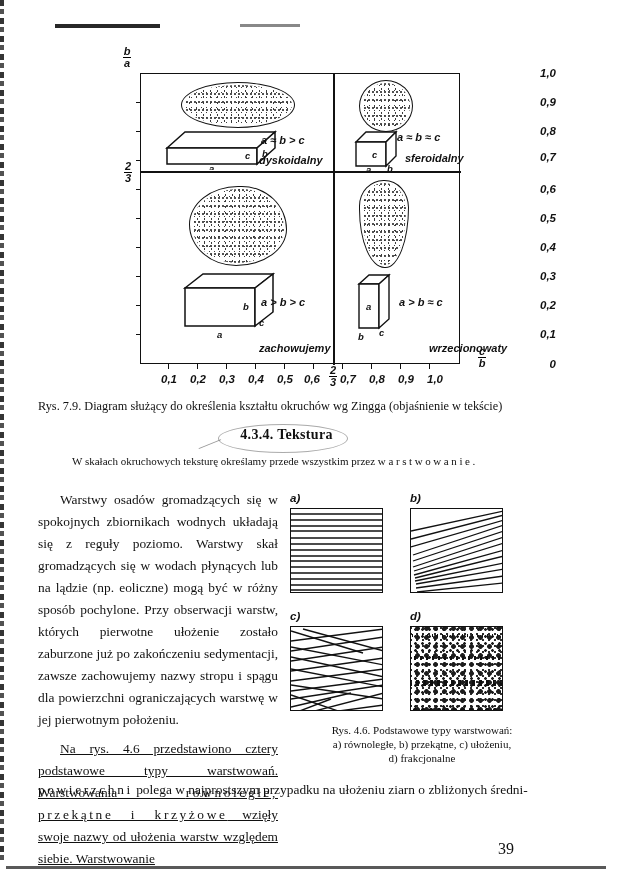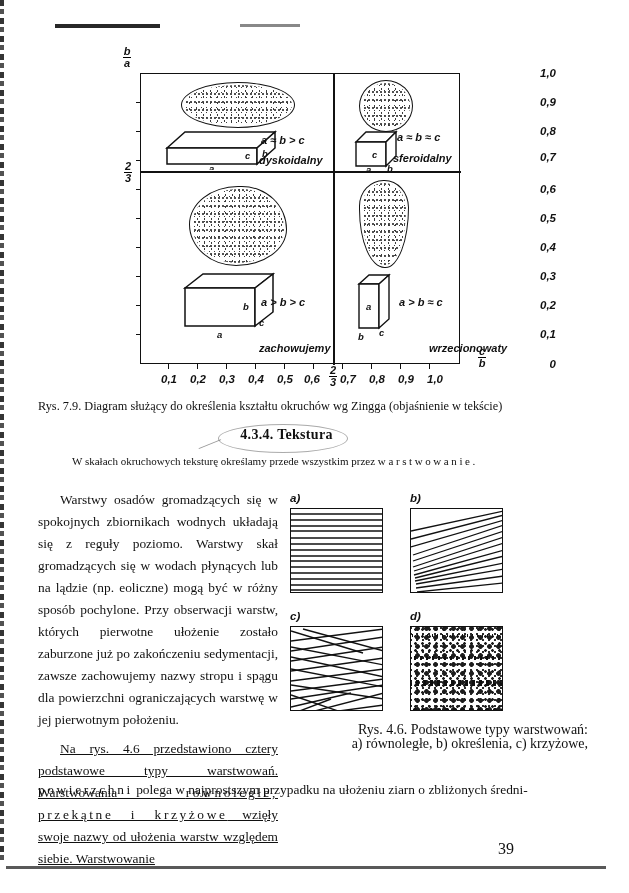--- a/index.html
+++ b/index.html
@@ -71,22 +71,22 @@
   #bottomtext{position:absolute;left:38px;top:781px;width:552px;font-size:13.4px;
       line-height:18.6px;text-align:justify;}
   #bottomtext p{margin:0;}
 
   
   #fig46{position:absolute;left:288px;top:492px;width:300px;height:280px;}
   .panel-label{position:absolute;font-style:italic;font-weight:bold;
       font-family:"Liberation Sans",sans-serif;font-size:11.5px;}
   .panel-box{position:absolute;width:93px;height:85px;border:1.6px solid #111;
       box-sizing:border-box;background:#fff;overflow:hidden;}
-  #caption46{position:absolute;left:288px;top:723px;width:300px;
-      font-size:14px;line-height:14px;text-align:right;}
+  #caption46{position:absolute;left:272px;top:723px;width:300px;
+      font-size:11px;line-height:14px;text-align:center;}
 
   #pagenum{position:absolute;left:498px;top:840px;font-size:16px;}
 </style>
 </head>
 <body>
 
 <div id="scan-edge-left"></div>
 <div id="scan-edge-top"></div>
 <div id="scan-edge-top2"></div>
 <div id="scan-edge-bottom"></div>
@@ -159,21 +159,21 @@
     <div class="blob" style="left:218px;top:6px;width:52px;height:50px;border-radius:50%;"></div>
     <svg class="solid-svg" style="left:212px;top:54px;" width="52" height="44" viewBox="0 0 52 44">
       <polygon points="3,14 13,4 43,4 33,14" fill="#fff" stroke="#111" stroke-width="1.4"></polygon>
       <polygon points="3,14 33,14 33,38 3,38" fill="#fff" stroke="#111" stroke-width="1.4"></polygon>
       <polygon points="33,14 43,4 43,28 33,38" fill="#fff" stroke="#111" stroke-width="1.4"></polygon>
       <text x="19" y="30">c</text>
         <text x="34" y="44">b</text>
         <text x="13" y="45">a</text>
     </svg>
     <div class="quad-formula" style="left:256px;top:57px;">a ≈ b ≈ c</div>
-    <div class="quad-name" style="left:252px;top:78px;text-align:center;">sferoidalny</div>
+    <div class="quad-name" style="left:264px;top:78px;text-align:center;">sferoidalny</div>
 
     <div class="blob" style="left:48px;top:112px;width:96px;height:78px;border-radius:50% 46% 52% 48%/48% 54% 46% 52%;"></div>
     <svg class="solid-svg" style="left:40px;top:196px;" width="110" height="70" viewBox="0 0 110 70">
       <polygon points="4,18 22,4 92,4 74,18" fill="#fff" stroke="#111" stroke-width="1.5"></polygon>
       <polygon points="4,18 74,18 74,56 4,56" fill="#fff" stroke="#111" stroke-width="1.5"></polygon>
       <polygon points="74,18 92,4 92,42 74,56" fill="#fff" stroke="#111" stroke-width="1.5"></polygon>
       <text x="62" y="40">b</text>
         <text x="78" y="56">c</text>
         <text x="36" y="68">a</text>
     </svg>
@@ -337,16 +337,17 @@
          radial-gradient(#111 34%,transparent 38%),
          radial-gradient(#111 26%,transparent 30%),
          radial-gradient(#222 20%,transparent 24%);
        background-size:9px 9px,7px 7px,6px 6px;
        background-position:2px 60px,1px 34px,3px 10px;opacity:.95;"></div>
   </div>
 </div>
 
 <div id="caption46">
   <div>Rys. 4.6. Podstawowe typy warstwowań:</div>
-  <div>a) równoległe,  b) określenia,  c) krzyżowe,</div>
+  <div>a) równoległe,  b) przekątne,  c) ułożeniu,</div>
+  <div>d) frakcjonalne</div>
 </div>
 
 <div id="pagenum">39</div>
 
 </body></html>

